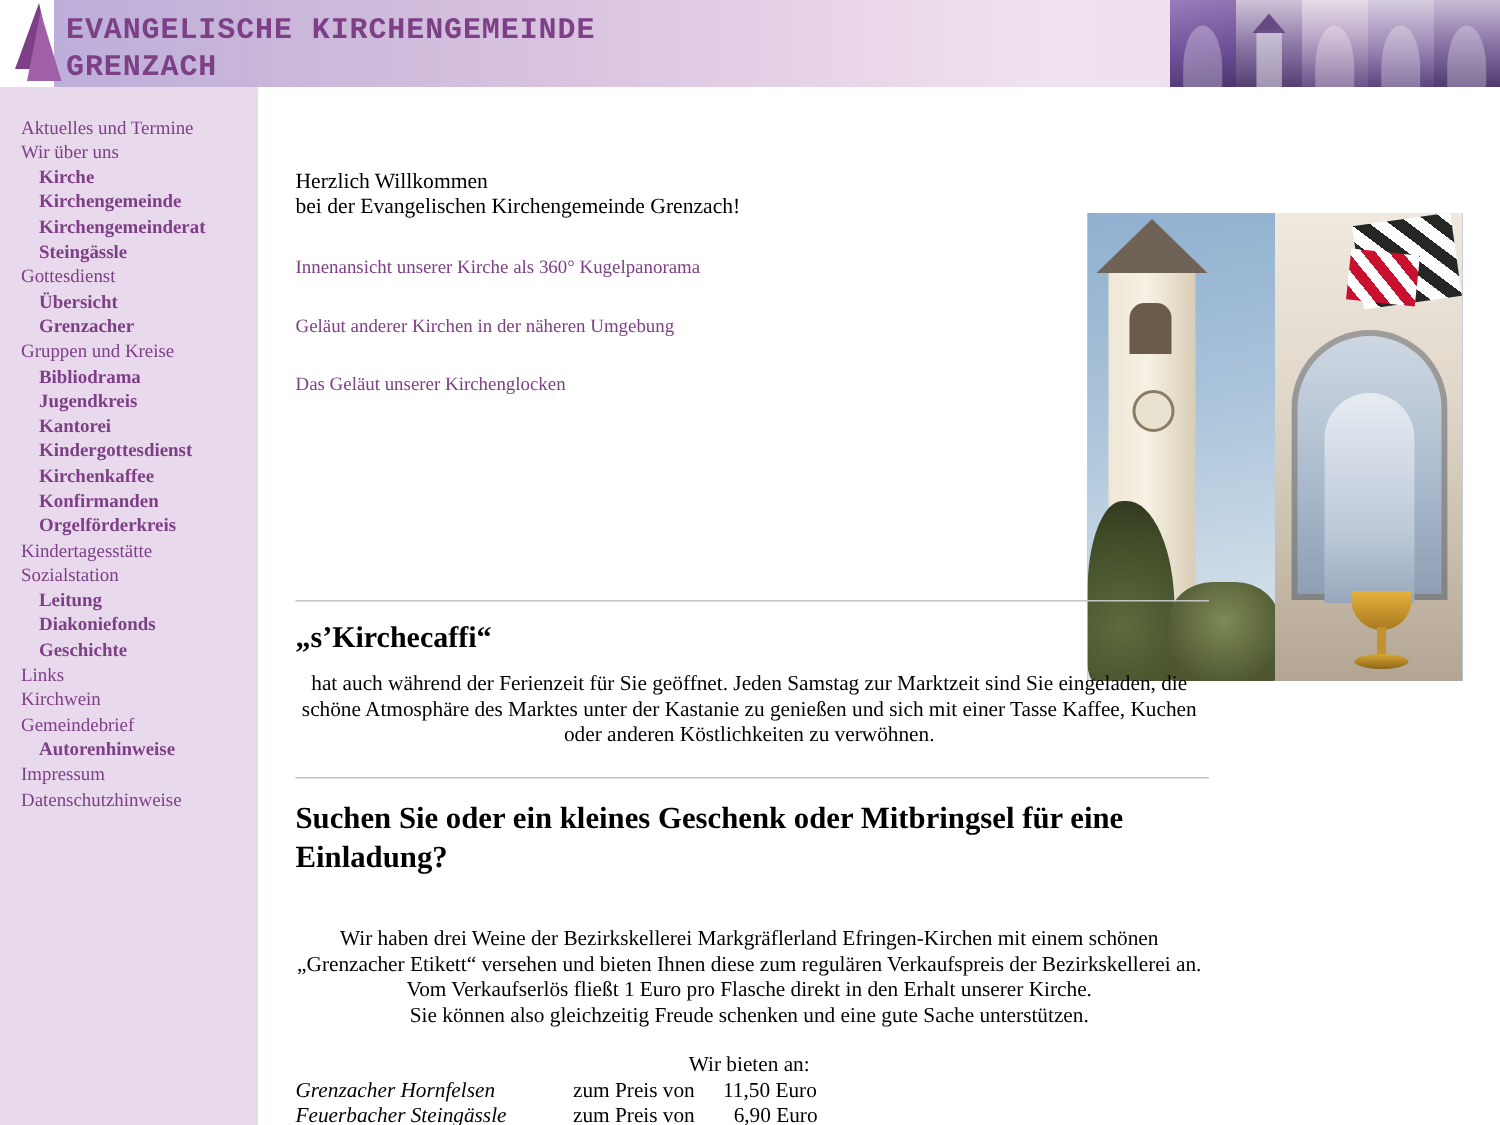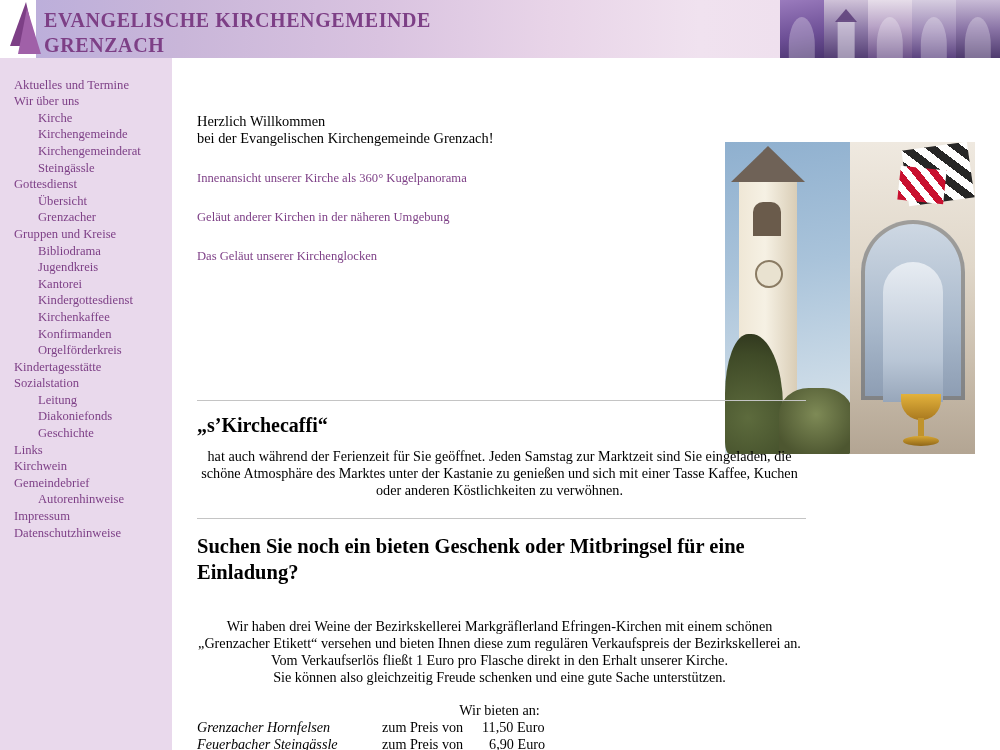--- a/index.html
+++ b/index.html
@@ -56,21 +56,21 @@
     width: 0; height: 0;
     border-left: 9px solid transparent;
     border-right: 14px solid transparent;
     border-bottom: 46px solid #a060a8;
   }
   #header-title {
     position: absolute;
     left: 44px;
     top: 8px;
     color: #7d3f86;
-    font-family: Liberation Serif, serif;
+    font-family: Liberation Mono, monospace;
     font-size: 20px;
     font-weight: bold;
     letter-spacing: 0.6px;
     line-height: 25px;
     text-transform: uppercase;
   }
   #header-title .line2 { display: block; }
   #header-photos {
     position: absolute;
     right: 0; top: 0;
@@ -135,21 +135,21 @@
     display: block;
     color: #7d3f86;
     font-family: "Liberation Serif", serif;
     font-size: 12.6px;
     line-height: 13.4px;
     padding: 1.6px 0 1.6px 14px;
     text-decoration: none;
     white-space: nowrap;
     cursor: pointer;
   }
-  .nav-item.lvl2 { padding-left: 38px; }
+  .nav-item.lvl2 { padding-left: 26px; font-weight: bold; }
 
   
   #content {
     position: absolute;
     left: 172px;
     top: 58px;
     width: 828px;
     height: 692px;
     background: #ffffff;
   }
@@ -401,21 +401,21 @@
 
       <div style="height:118px"></div>
 
       <hr class="rule">
 
       <h2 class="section-title">„s’Kirchecaffi“</h2>
       <p class="body-text">hat auch während der Ferienzeit für Sie geöffnet. Jeden Samstag zur Marktzeit sind Sie eingeladen, die schöne Atmosphäre des Marktes unter der Kastanie zu genießen und sich mit einer Tasse Kaffee, Kuchen oder anderen Köstlichkeiten zu verwöhnen.</p>
 
       <hr class="rule">
 
-      <h2 class="section-title big">Suchen Sie noch ein bieten Geschenk oder Mitbringsel für eine Einladung?</h2>
+      <h2 class="section-title big">Suchen Sie oder ein kleines Geschenk oder Mitbringsel für eine Einladung?</h2>
 
       <p class="body-text">
         <br>
         <span>Wir haben drei Weine der Bezirkskellerei Markgräflerland Efringen-Kirchen mit einem schönen „Grenzacher Etikett“ versehen und bieten Ihnen diese zum regulären Verkaufspreis der Bezirkskellerei an. Vom Verkaufserlös fließt 1 Euro pro Flasche direkt in den Erhalt unserer Kirche.</span><br>
         <span>Sie können also gleichzeitig Freude schenken und eine gute Sache unterstützen.</span>
       </p>
 
       <p class="body-text spaced">Wir bieten an:</p>
 
       <div class="offer-line"><span class="offer-name">Grenzacher Hornfelsen</span><span class="offer-price-label">zum Preis von</span><span>11,50 Euro</span></div>

